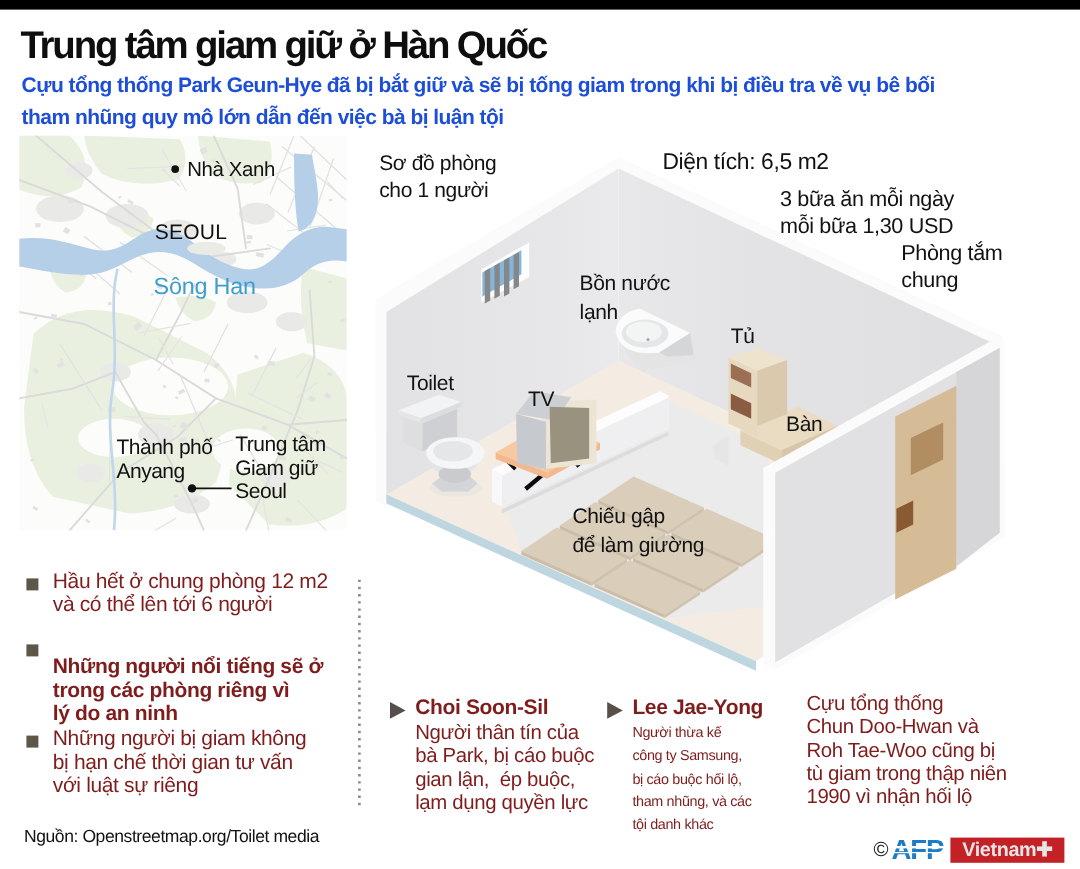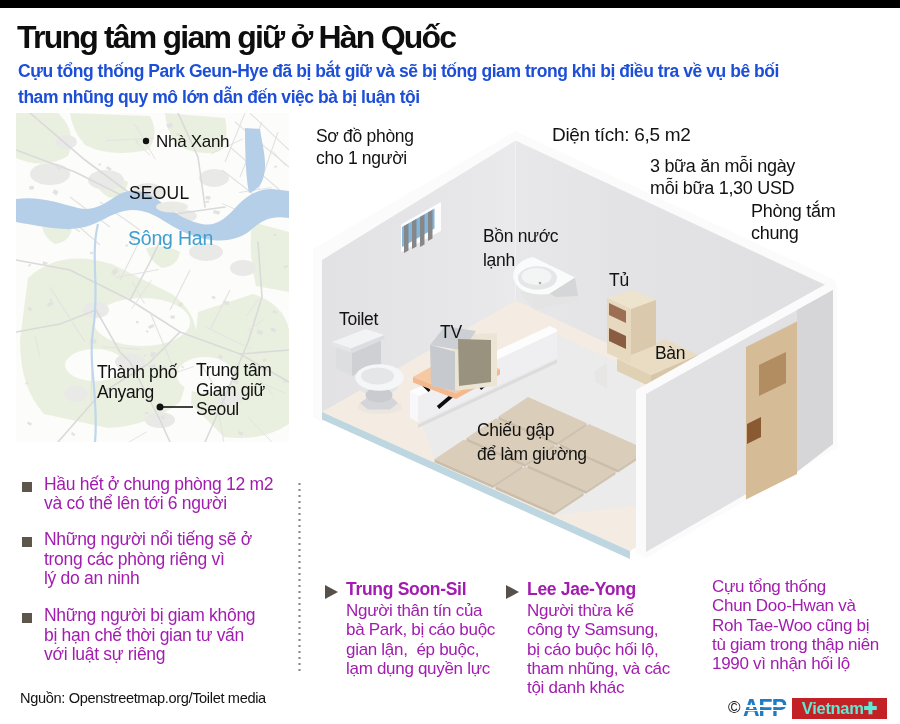--- a/index.html
+++ b/index.html
@@ -1,19 +1,19 @@
 <!DOCTYPE html>
 <html><head>
 <meta charset="utf-8">
 <style>
   html,body{margin:0;padding:0;width:900px;height:724px;background:#fff;
     font-family:"Liberation Sans", sans-serif;overflow:hidden;}
   .abs{position:absolute;}
   #page{position:relative;width:900px;height:641px;background:#fff;}
-  .lbl{position:absolute;color:#a21caf;font-size:17.5px;line-height:22px;letter-spacing:-0.3px;}
+  .lbl{position:absolute;color:#7f1d1d;font-size:17.5px;line-height:22px;letter-spacing:-0.3px;}
 </style>
 </head>
 <body>
 <div id="page">
 
   <div class="abs" style="left:0;top:0;width:900px;height:7.5px;background:#000;"></div>
 
   <div class="abs" style="left:17px;top:19px;font-size:32px;font-weight:bold;color:#0e0e0e;letter-spacing:-1.8px;">Trung tâm giam giữ ở Hàn Quốc</div>
 
   <div class="abs" style="left:18px;top:59px;font-size:17.5px;line-height:25.5px;color:#1d4ed8;font-weight:bold;letter-spacing:-0.45px;">Cựu tổng thống Park Geun-Hye đã bị bắt giữ và sẽ bị tống giam trong khi bị điều tra về vụ bê bối<br>tham nhũng quy mô lớn dẫn đến việc bà bị luận tội</div>
@@ -364,48 +364,48 @@
       <text x="477" y="460">để làm giường</text>
     </g>
   </svg>
 
   <div class="abs" style="left:22px;top:482px;width:10px;height:10px;background:#5d564b;"></div>
 
   <div class="lbl" style="left:44px;top:475px;line-height:19px;">Hầu hết ở chung phòng 12 m2<br>và có thể lên tới 6 người</div>
 
   <div class="abs" style="left:22px;top:537px;width:10px;height:10px;background:#5d564b;"></div>
 
-  <div class="lbl" style="left:44px;top:530px;line-height:19.5px;">Những người nổi tiếng sẽ ở<br>trong các phòng riêng vì<br>lý do an ninh</div>
+  <div class="lbl" style="left:44px;top:546px;line-height:19.5px;font-weight:bold;">Những người nổi tiếng sẽ ở<br>trong các phòng riêng vì<br>lý do an ninh</div>
 
   <div class="abs" style="left:22px;top:613px;width:10px;height:10px;background:#5d564b;"></div>
 
   <div class="lbl" style="left:44px;top:606px;line-height:19.5px;">Những người bị giam không<br>bị hạn chế thời gian tư vấn<br>với luật sự riêng</div>
 
   <div class="abs" style="left:20px;top:690px;font-size:14.6px;color:#121212;letter-spacing:-0.35px;">Nguồn: Openstreetmap.org/Toilet media</div>
 
   <svg class="abs" style="left:295px;top:483px;" width="10" height="192">
     <line x1="4.5" y1="0" x2="4.5" y2="192" stroke="#8a8a8a" stroke-width="2.2" stroke-dasharray="2 4"></line>
   </svg>
 
 
   <div class="abs" style="left:325px;top:585px;width:0;height:0;border-left:13px solid #57504a;border-top:7px solid transparent;border-bottom:7px solid transparent;"></div>
 
-  <div class="lbl" style="left:346px;top:578px;font-weight:bold;">Trung Soon-Sil</div>
+  <div class="lbl" style="left:346px;top:578px;font-weight:bold;">Choi Soon-Sil</div>
 
   <div class="lbl" style="left:346px;top:601px;line-height:19.3px;font-size:17px;">Người thân tín của<br>bà Park, bị cáo buộc<br>gian lận,&nbsp; ép buộc,<br>lạm dụng quyền lực</div>
 
   <div class="abs" style="left:506px;top:585px;width:0;height:0;border-left:13px solid #57504a;border-top:7px solid transparent;border-bottom:7px solid transparent;"></div>
 
   <div class="lbl" style="left:527px;top:578px;font-weight:bold;">Lee Jae-Yong</div>
 
-  <div class="lbl" style="left:527px;top:601px;line-height:19.3px;font-size:17px;">Người thừa kế<br>công ty Samsung,<br>bị cáo buộc hối lộ,<br>tham nhũng, và các<br>tội danh khác</div>
-
-  <div class="lbl" style="left:712px;top:577px;line-height:19.3px;font-size:17px;">Cựu tổng thống<br>Chun Doo-Hwan và<br>Roh Tae-Woo cũng bị<br>tù giam trong thập niên<br>1990 vì nhận hối lộ</div>
+  <div class="lbl" style="left:527px;top:601px;line-height:19.3px;font-size:12px;">Người thừa kế<br>công ty Samsung,<br>bị cáo buộc hối lộ,<br>tham nhũng, và các<br>tội danh khác</div>
+
+  <div class="lbl" style="left:672px;top:577px;line-height:19.3px;font-size:17px;">Cựu tổng thống<br>Chun Doo-Hwan và<br>Roh Tae-Woo cũng bị<br>tù giam trong thập niên<br>1990 vì nhận hối lộ</div>
 
   <div class="abs" style="left:728px;top:698px;font-size:17px;color:#111;">©</div>
 
   <div class="abs" style="left:743px;top:695px;font-size:23px;font-weight:bold;color:#1d7dc4;letter-spacing:-1px;">AFP</div>
 
   <div class="abs" style="left:743px;top:705px;width:45px;height:1.5px;background:#fff;"></div>
   <div class="abs" style="left:743px;top:709.5px;width:45px;height:1.5px;background:#fff;"></div>
 
-  <div class="abs" style="left:792px;top:698px;width:95px;height:21px;background:#c42127;color:#5eead4;font-weight:bold;font-size:16.5px;text-align:center;line-height:21px;letter-spacing:-0.3px;">Vietnam✚</div>
+  <div class="abs" style="left:792px;top:698px;width:95px;height:21px;background:#c42127;color:#e5e5e5;font-weight:bold;font-size:16.5px;text-align:center;line-height:21px;letter-spacing:-0.3px;">Vietnam✚</div>
 </div>
 
 </body></html>

